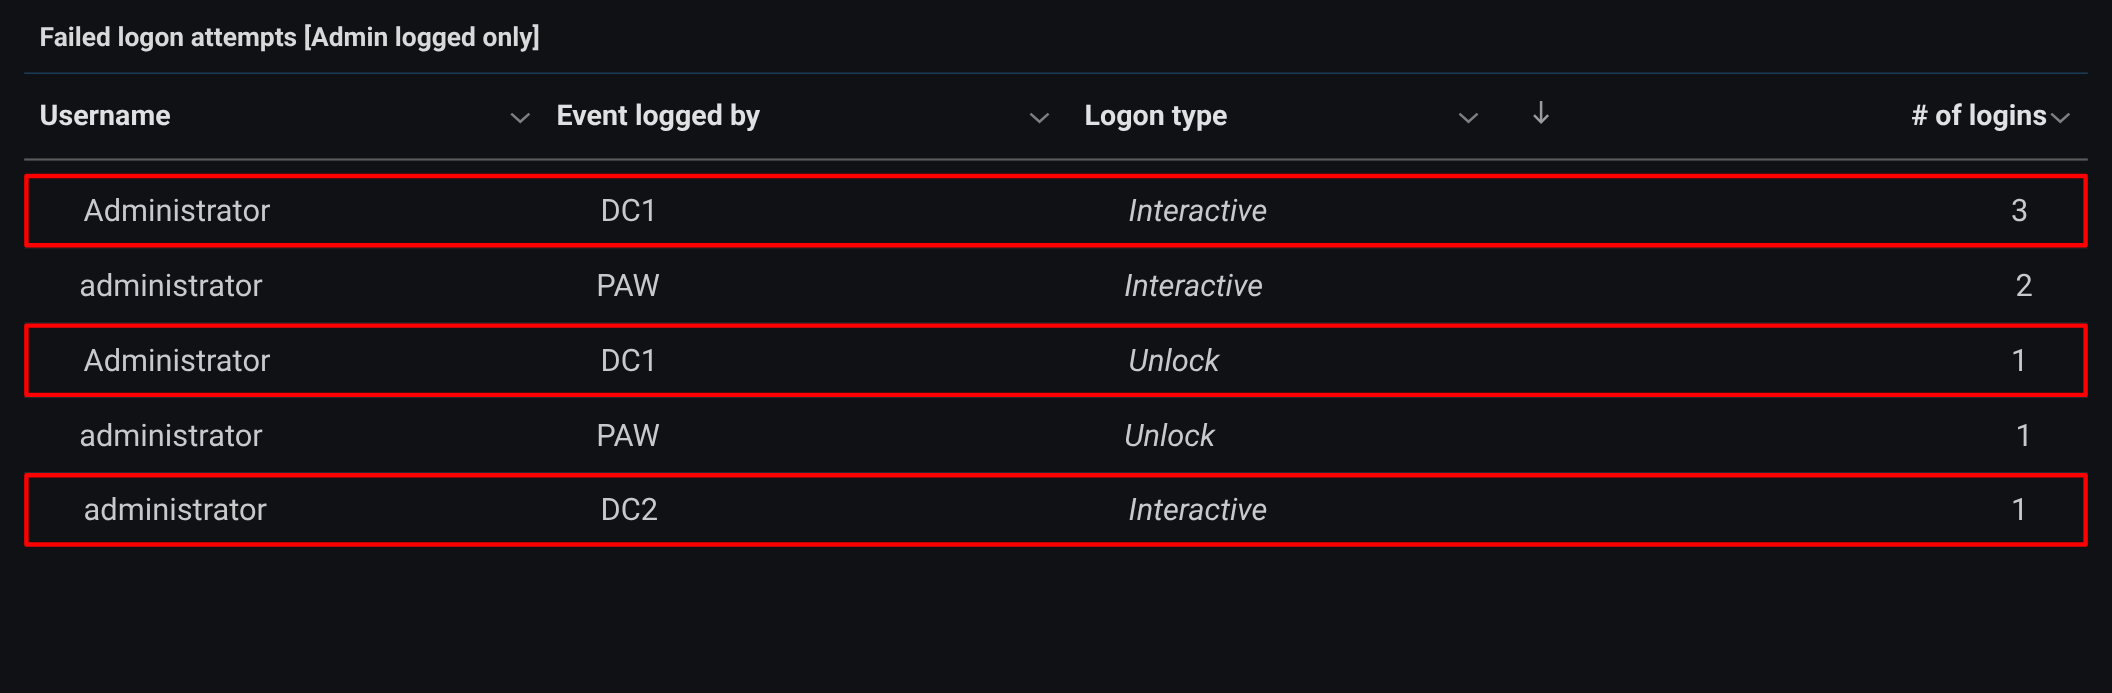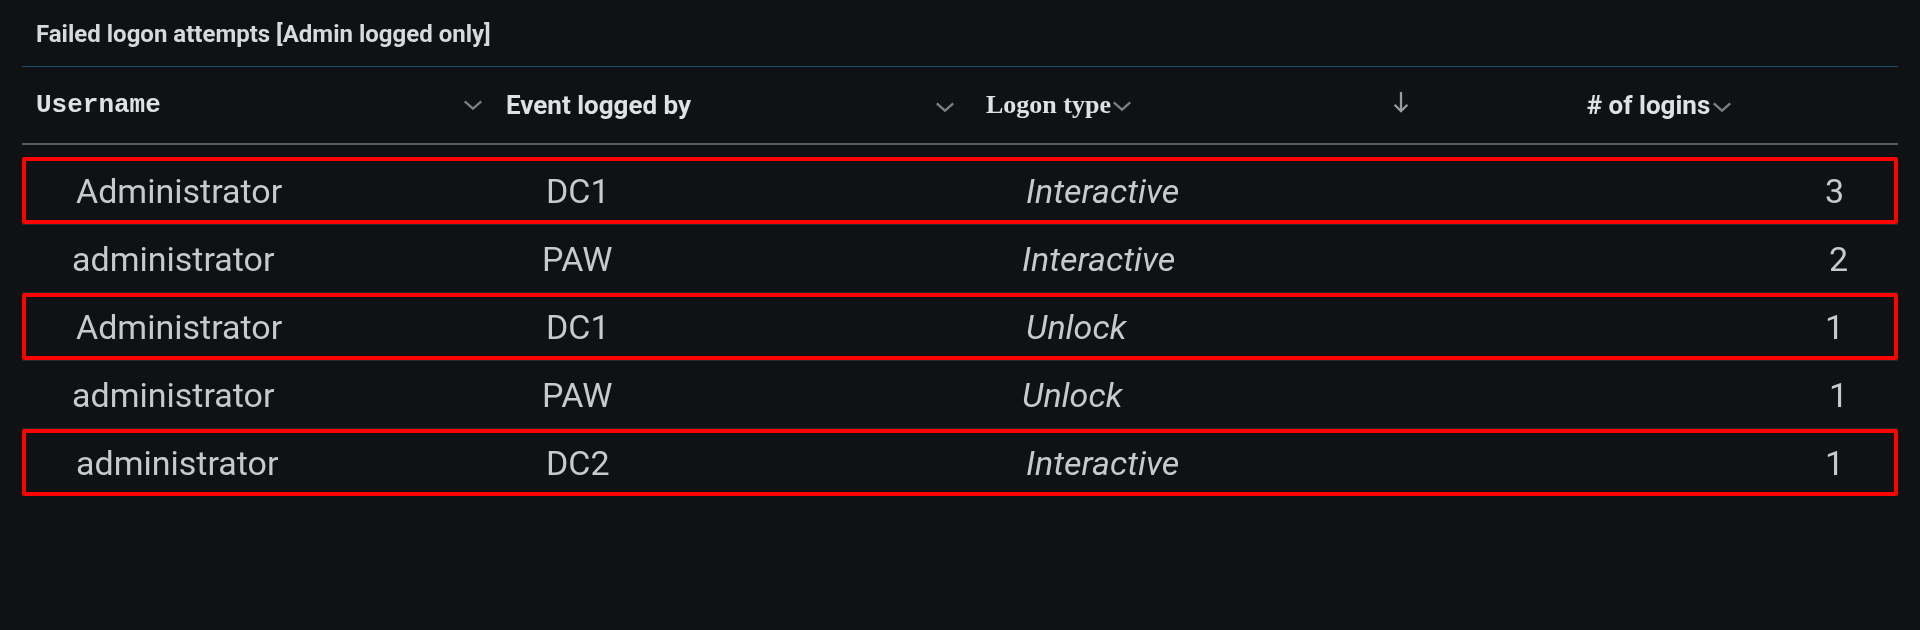--- a/index.html
+++ b/index.html
@@ -43,65 +43,64 @@
       font-size: 26px;
       font-weight: 700;
       color: #e0e1e3;
     }
     .col-username {
       width: 470px;
       display: flex;
       align-items: center;
       justify-content: space-between;
       padding-right: 22px;
-      font-family: Liberation Mono, monospace;
     }
     .col-logged-by {
       width: 480px;
       display: flex;
       align-items: center;
       justify-content: space-between;
       padding-right: 30px;
       gap: 42px;
     }
     .col-logon-type {
       width: 380px;
       display: flex;
       align-items: center;
+      justify-content: space-between;
       padding-right: 20px;
-      font-family: Liberation Serif, serif;
     }
     .sort-extra {
       width: 70px;
       display: flex;
       align-items: center;
       justify-content: center;
     }
     .col-logins {
       flex: 1;
       display: flex;
       align-items: center;
-      justify-content: center;
+      justify-content: flex-end;
       gap: 1px;
     }
     .chevron-icon {
       width: 22px;
       height: 14px;
       opacity: 0.65;
     }
     .arrow-down-icon {
       width: 22px;
       height: 26px;
       opacity: 0.75;
     }
     .data-row {
       display: flex;
       align-items: center;
       padding: 0 36px;
-      font-size: 34px;
+      font-size: 28px;
       font-weight: 400;
       color: #c7c9cb;
       height: 67px;
       position: relative;
       margin-left: 22px;
       margin-right: 22px;
     }
     .data-row-inner {
       display: flex;
       align-items: center;

